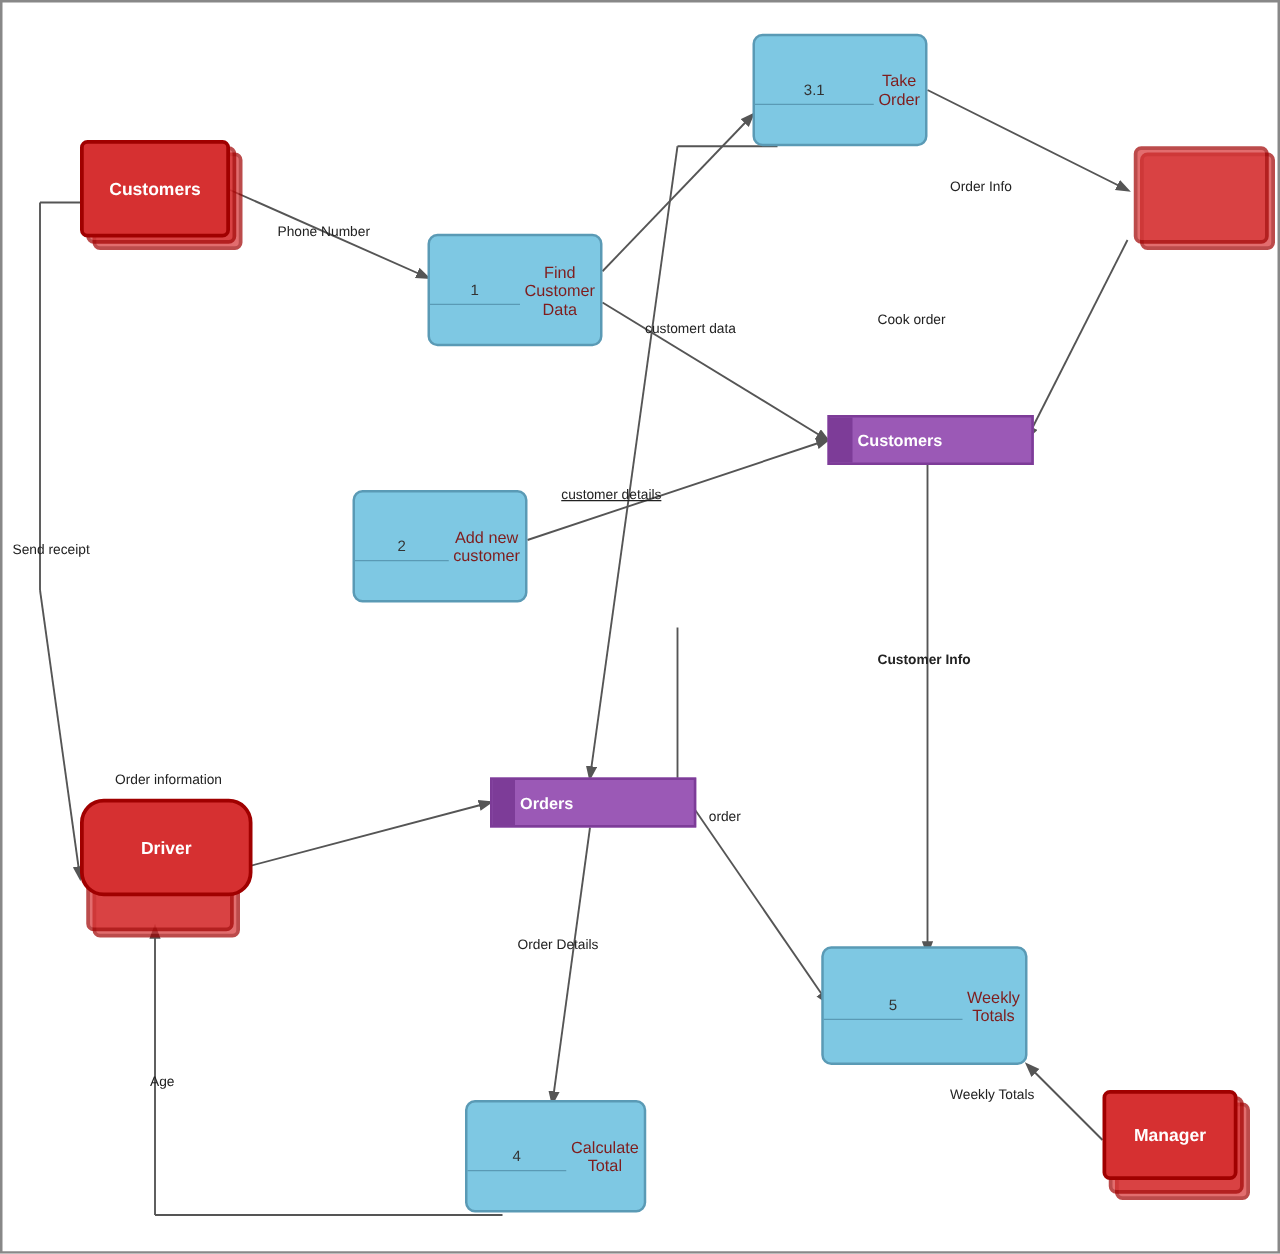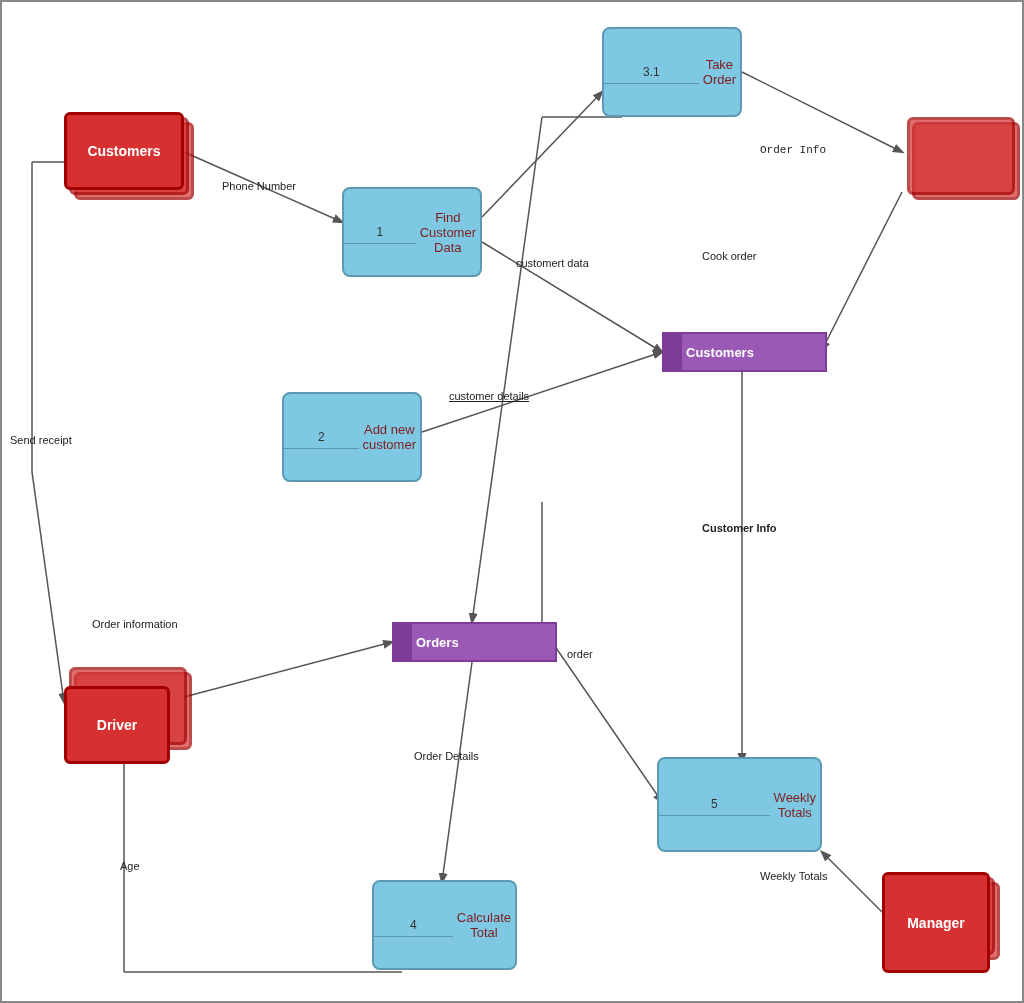--- a/index.html
+++ b/index.html
@@ -167,27 +167,27 @@
   <div class="entity-shadow" style="left:67px; top:115px; width:120px; height:78px;"></div>
   <div class="entity-box" style="left:62px; top:110px; width:120px; height:78px;">
     <span>Customers</span>
   </div>
 
   <div class="entity-shadow" style="left:910px; top:120px; width:108px; height:78px;"></div>
   <div class="entity-shadow" style="left:905px; top:115px; width:108px; height:78px;"></div>
 
   <div class="entity-shadow" style="left:72px; top:670px; width:118px; height:78px;"></div>
   <div class="entity-shadow" style="left:67px; top:665px; width:118px; height:78px;"></div>
-  <div class="entity-box" style="left:62px; top:684px; width:106px; height:78px;">
+  <div class="entity-box" style="left:62px; top:637px; width:138px; height:78px;border-radius:19px;">
     <span>Driver</span>
   </div>
 
   <div class="entity-shadow" style="left:890px; top:880px; width:108px; height:78px;"></div>
   <div class="entity-shadow" style="left:885px; top:875px; width:108px; height:78px;"></div>
-  <div class="entity-box" style="left:880px; top:870px; width:108px; height:101px;">
+  <div class="entity-box" style="left:880px; top:870px; width:108px; height:72px;">
     <span>Manager</span>
   </div>
 
   <div class="process-box" style="left:600px; top:25px; width:140px; height:90px;">
     <div class="box-number">3.1</div>
     <div class="box-label">Take Order</div>
   </div>
 
   <div class="process-box" style="left:340px; top:185px; width:140px; height:90px;">
     <div class="box-number">1</div>
@@ -218,21 +218,21 @@
     <div class="box-number">4</div>
     <div class="box-label">Calculate Total</div>
   </div>
 
   <div class="flow-label" style="left:220px; top:178px;">Phone Number</div>
 
   <div class="flow-label" style="left:514px; top:255px;">customert data</div>
 
   <div class="flow-label" style="left:700px; top:248px;">Cook order</div>
 
-  <div class="flow-label" style="left:758px; top:142px;font-family:Liberation Mono, monospace;">Order Info</div>
+  <div class="flow-label" style="left:758px; top:142px;">Order Info</div>
 
   <div class="flow-label" style="left:447px; top:388px;text-decoration:underline;">customer details</div>
 
   <div class="flow-label" style="left:90px; top:616px;">Order information</div>
 
   <div class="flow-label" style="left:565px; top:646px;">order</div>
 
   <div class="flow-label" style="left:412px; top:748px;">Order Details</div>
 
   <div class="flow-label" style="left:700px; top:520px;font-weight:bold;">Customer Info</div>

